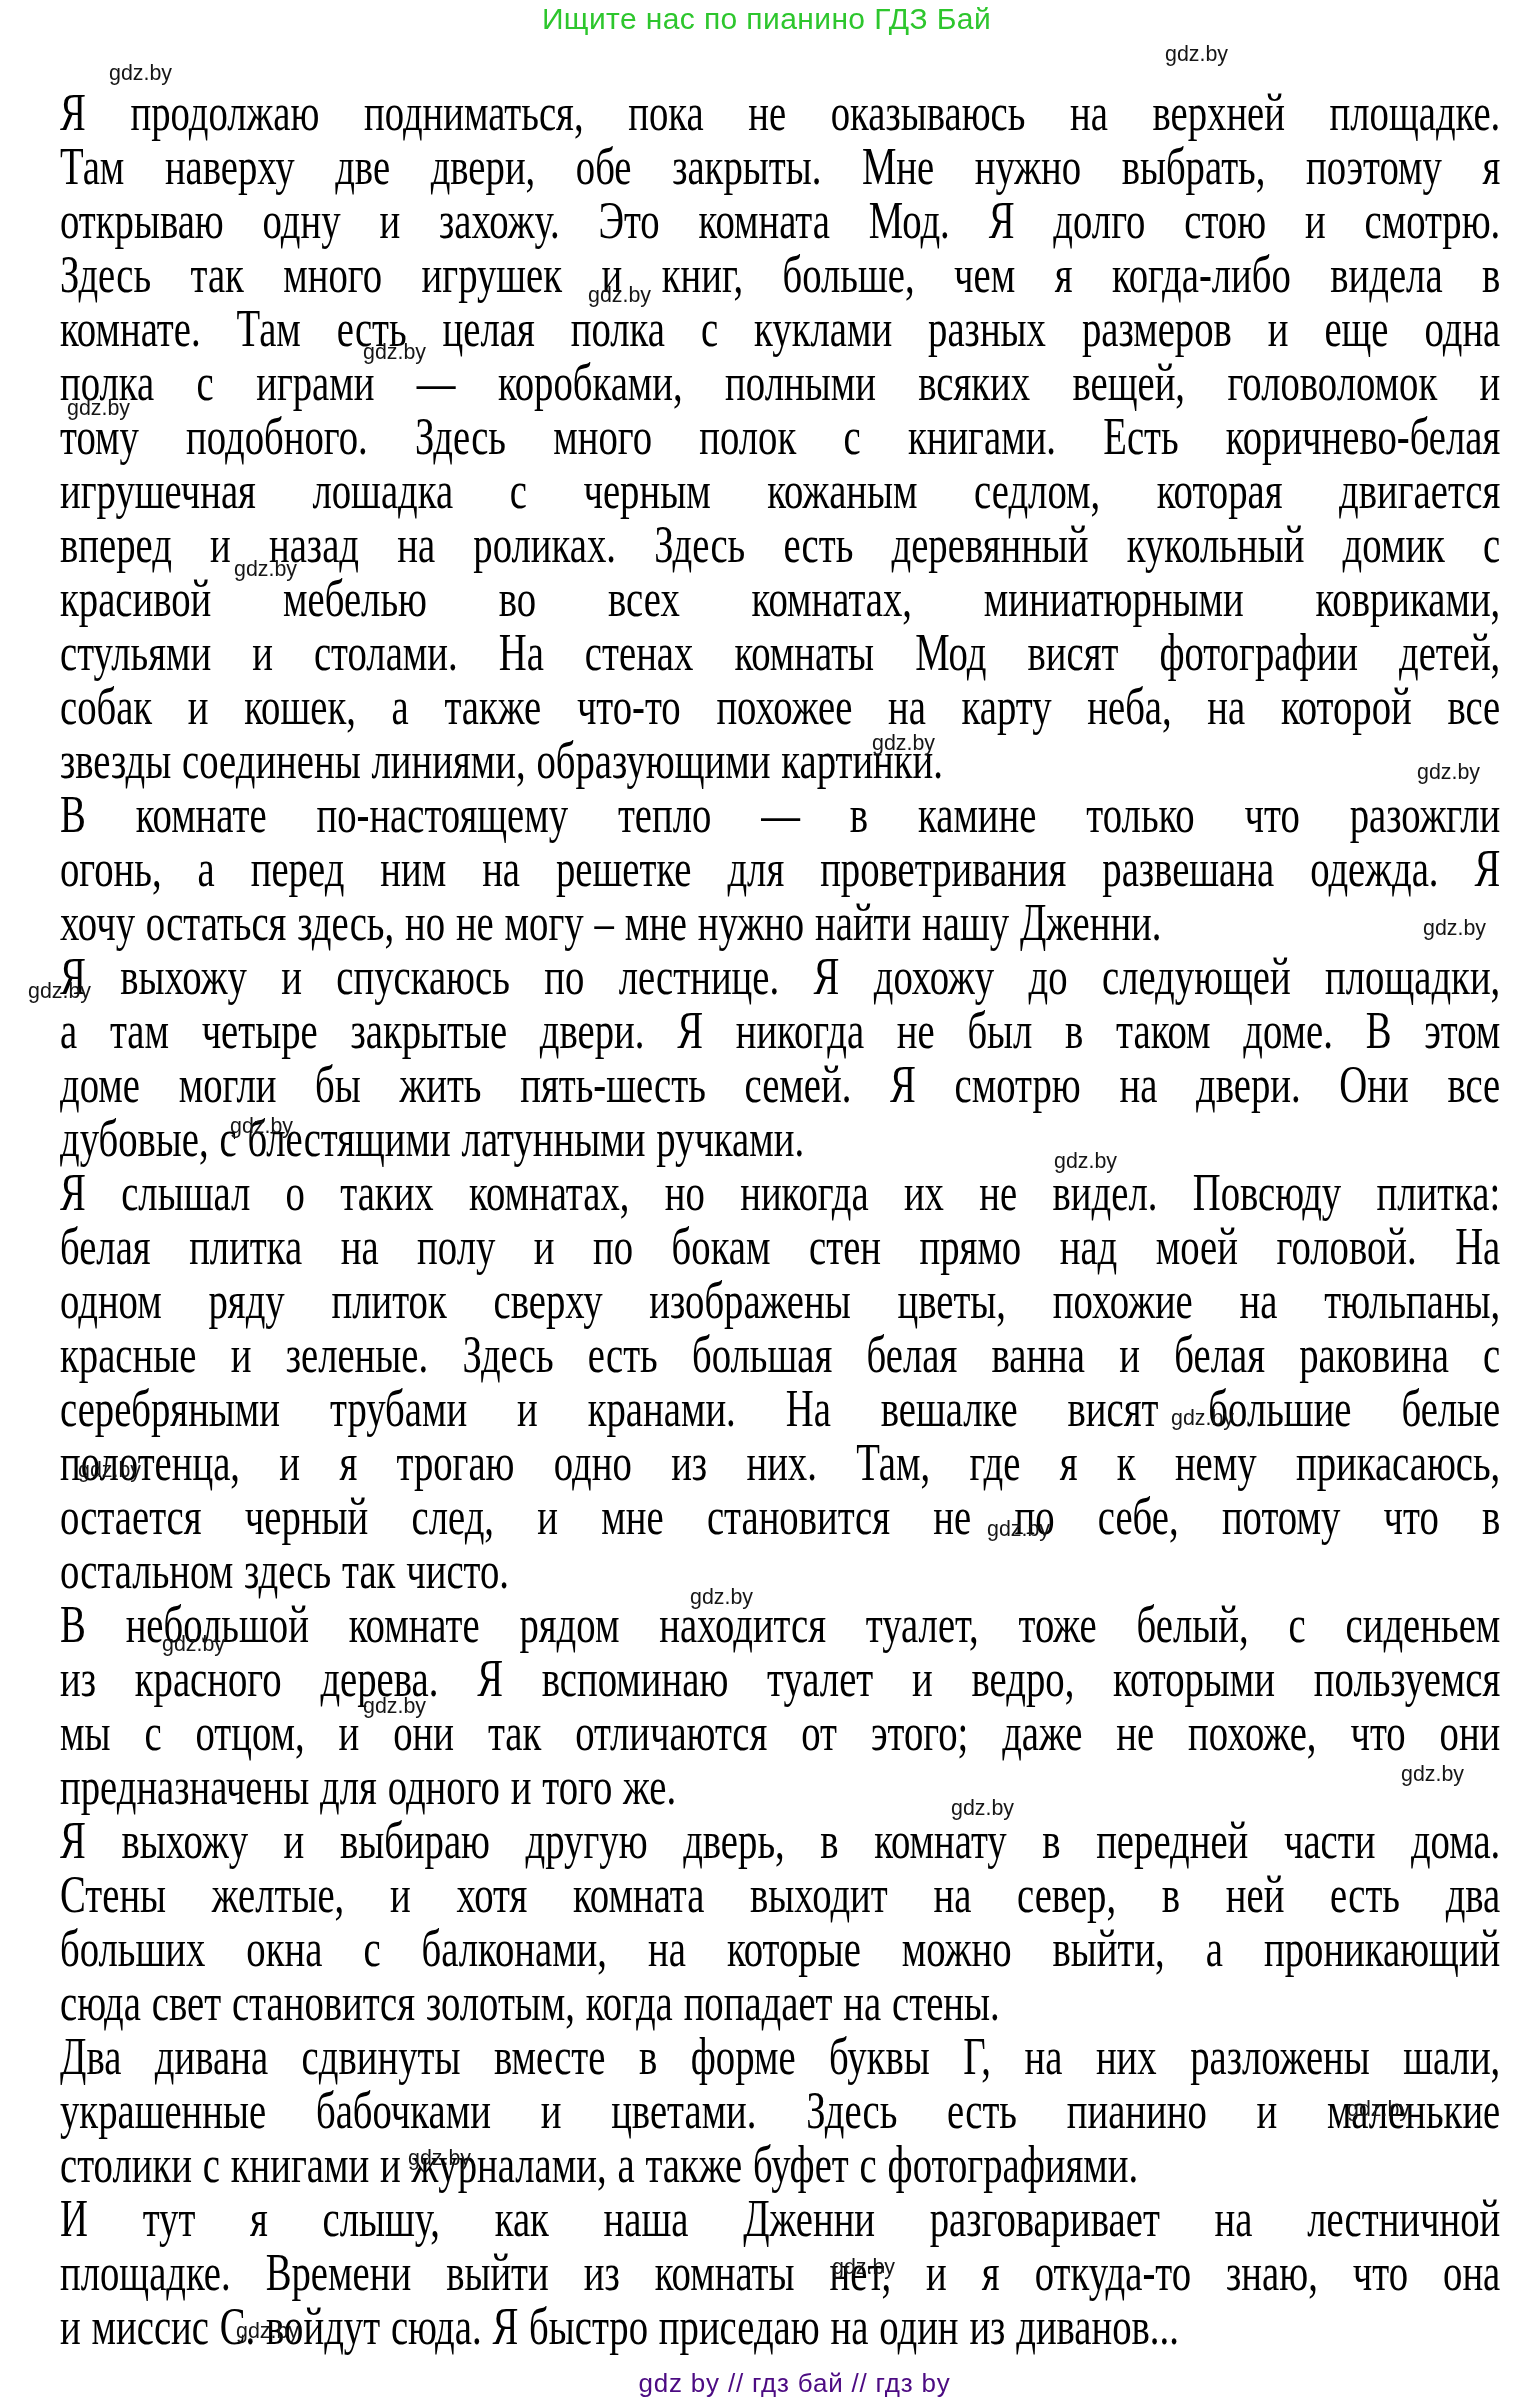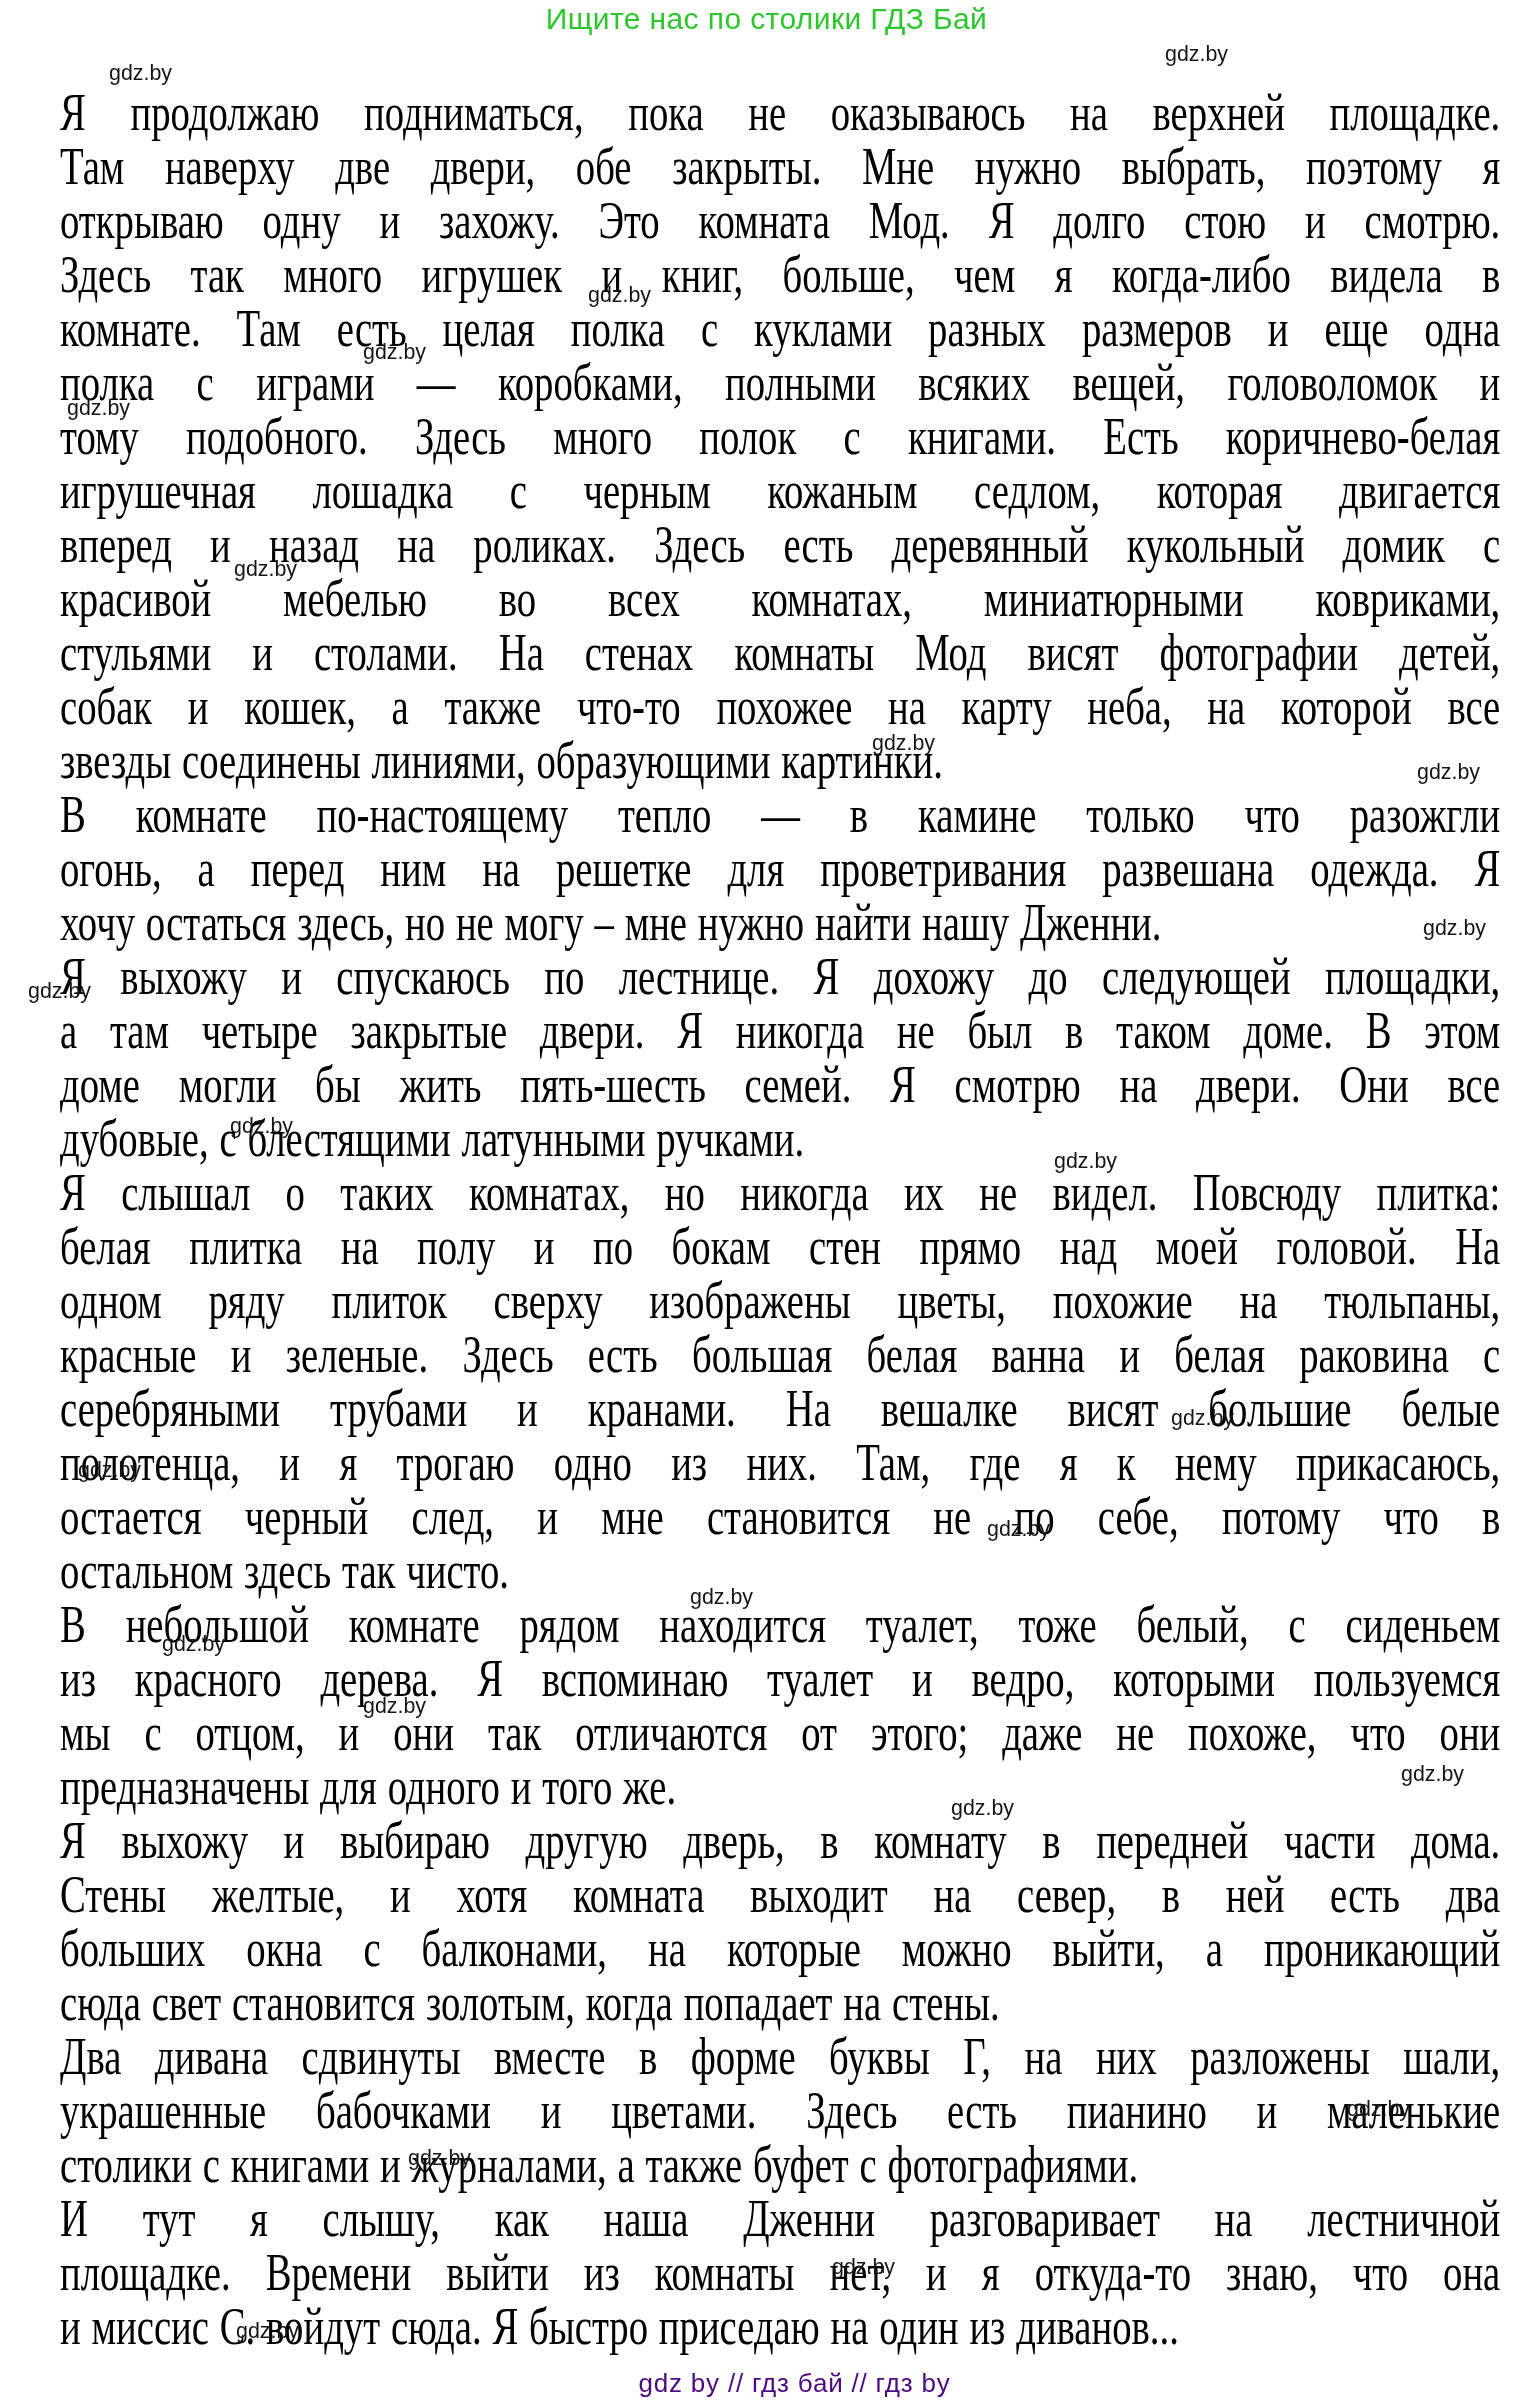--- a/index.html
+++ b/index.html
@@ -64,21 +64,21 @@
     font-family: "Liberation Sans", "DejaVu Sans", sans-serif;
     font-size: 26px;
     letter-spacing: 0.8px;
     margin-left: 28px;
   }
 </style>
 </head>
 <body>
 
 <div class="page">
-  <div class="promo-header" style="color: rgb(45, 198, 45);">Ищите нас по столики ГДЗ Бай</div>
+  <div class="promo-header" style="color: rgb(45, 198, 45);">Ищите нас по пианино ГДЗ Бай</div>
 
   <div class="text-column">
     <div class="condense" id="textcol">
         <div class="line">Я продолжаю подниматься, пока не оказываюсь на верхней площадке.</div>
         <div class="line">Там наверху две двери, обе закрыты. Мне нужно выбрать, поэтому я</div>
         <div class="line">открываю одну и захожу. Это комната Мод. Я долго стою и смотрю.</div>
         <div class="line">Здесь так много игрушек и книг, больше, чем я когда-либо видела в</div>
         <div class="line">комнате. Там есть целая полка с куклами разных размеров и еще одна</div>
         <div class="line">полка с играми — коробками, полными всяких вещей, головоломок и</div>
         <div class="line">тому подобного. Здесь много полок с книгами. Есть коричнево-белая</div>

